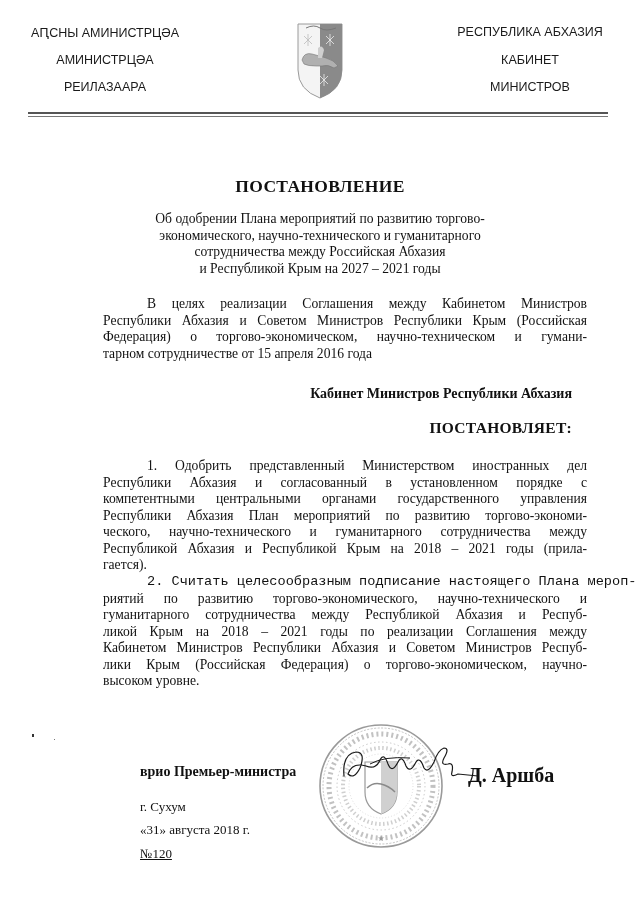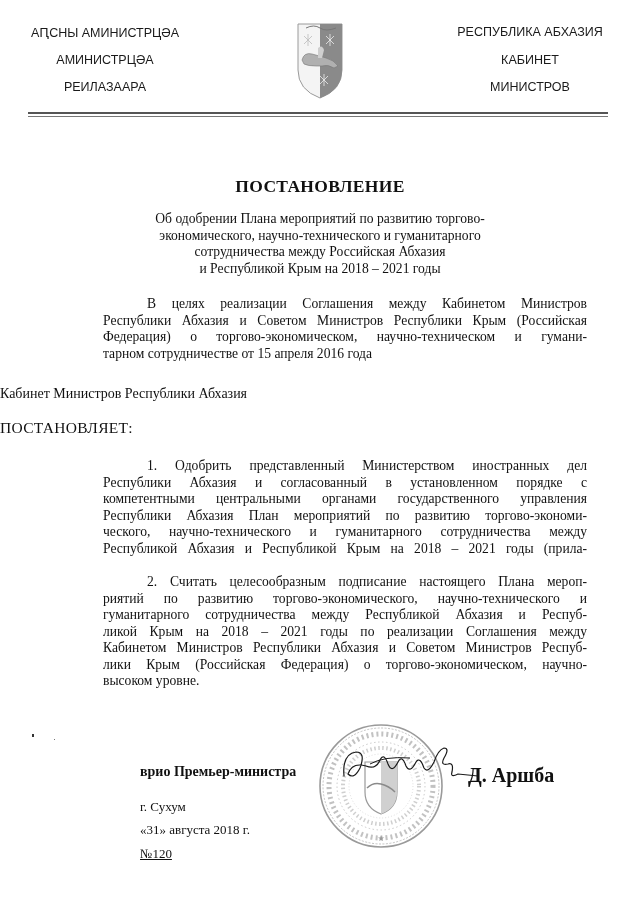--- a/index.html
+++ b/index.html
@@ -19,21 +19,21 @@
   .emblem { position:absolute; left:296px; top:22px; width:48px; height:78px; }
 
   .title { position:absolute; left:0; width:640px; top:176px; text-align:center; font-weight:bold; font-size:17.5px; letter-spacing:0.3px; }
   .subtitle { position:absolute; left:120px; width:400px; top:211px; text-align:center; font-weight:normal; font-size:13.6px; line-height:16.5px; }
   .subtitle span { display:block; white-space:nowrap; }
 
   .para { position:absolute; left:103px; width:484px; font-size:13.6px; line-height:16.5px; text-align:justify; }
   .para span.line { display:block; white-space:nowrap; text-align:justify; text-align-last:justify; }
   .para span.line.last { text-align-last:left; }
 
-  .center-bold { position:absolute; left:0; width:572px; text-align:left; font-weight:normal; }
+  .center-bold { position:absolute; left:0; width:572px; text-align:right; font-weight:bold; }
 
   .sig-label { position:absolute; left:140px; top:764px; font-weight:bold; font-size:14px; }
   .sig-name { position:absolute; left:468px; top:764px; font-weight:bold; font-size:20px; }
   .meta { position:absolute; left:140px; font-size:13px; }
 
   .stamp { position:absolute; left:317px; top:722px; width:128px; height:128px; }
   .signature { position:absolute; left:340px; top:740px; width:140px; height:50px; }
   .speck { position:absolute; width:2px; height:3px; background:#333; }
 </style>
 </head>
@@ -74,44 +74,45 @@
 
 <div class="rule a"></div>
 <div class="rule b"></div>
 
 <div class="title serif">ПОСТАНОВЛЕНИЕ</div>
 
 <div class="subtitle serif">
   <span>Об одобрении Плана мероприятий по развитию торгово-</span>
   <span>экономического, научно-технического и гуманитарного</span>
   <span>сотрудничества между Российская Абхазия</span>
-  <span>и Республикой Крым на 2018 – 2021 годы</span>
+  <span>и Республикой Крым на 2027 – 2021 годы</span>
 </div>
 
 <div class="para serif" style="top:296px;">
   <span class="line" style="padding-left:44px;">В целях реализации Соглашения между Кабинетом Министров</span>
   <span class="line">Республики Абхазия и Советом Министров Республики Крым (Российская</span>
   <span class="line">Федерация) о торгово-экономическом, научно-техническом и гумани-</span>
   <span class="line last">тарном сотрудничестве от 15 апреля 2016 года</span>
 </div>
 
 <div class="center-bold serif" style="top:386px;font-size:14px;">Кабинет Министров Республики Абхазия</div>
 <div class="center-bold serif" style="top:419px;font-size:15.5px;letter-spacing:0.3px;">ПОСТАНОВЛЯЕТ:</div>
 
 <div class="para serif" style="top:458px;">
   <span class="line" style="padding-left:44px;">1. Одобрить представленный Министерством иностранных дел</span>
   <span class="line">Республики Абхазия и согласованный в установленном порядке с</span>
   <span class="line">компетентными центральными органами государственного управления</span>
   <span class="line">Республики Абхазия План мероприятий по развитию торгово-экономи-</span>
   <span class="line">ческого, научно-технического и гуманитарного сотрудничества между</span>
   <span class="line">Республикой Абхазия и Республикой Крым на 2018 – 2021 годы (прила-</span>
+  <span class="line last">гается).</span>
 </div>
 
 <div class="para serif" style="top:574px;">
-  <span class="line" style="padding-left:44px;">2. Считать целесообразным подписание настоящего Плана мероп-</span>
+  <span class="line" style="padding-left:44px;font-family:Liberation Mono, monospace;">2. Считать целесообразным подписание настоящего Плана мероп-</span>
   <span class="line">риятий по развитию торгово-экономического, научно-технического и</span>
   <span class="line">гуманитарного сотрудничества между Республикой Абхазия и Респуб-</span>
   <span class="line">ликой Крым на 2018 – 2021 годы по реализации Соглашения между</span>
   <span class="line">Кабинетом Министров Республики Абхазия и Советом Министров Респуб-</span>
   <span class="line">лики Крым (Российская Федерация) о торгово-экономическом, научно-</span>
   <span class="line last">высоком уровне.</span>
 </div>
 
 <svg class="stamp" viewBox="0 0 128 128">
   <circle cx="64" cy="64" r="61" fill="none" stroke="#9a9a9a" stroke-width="1.6"></circle>

